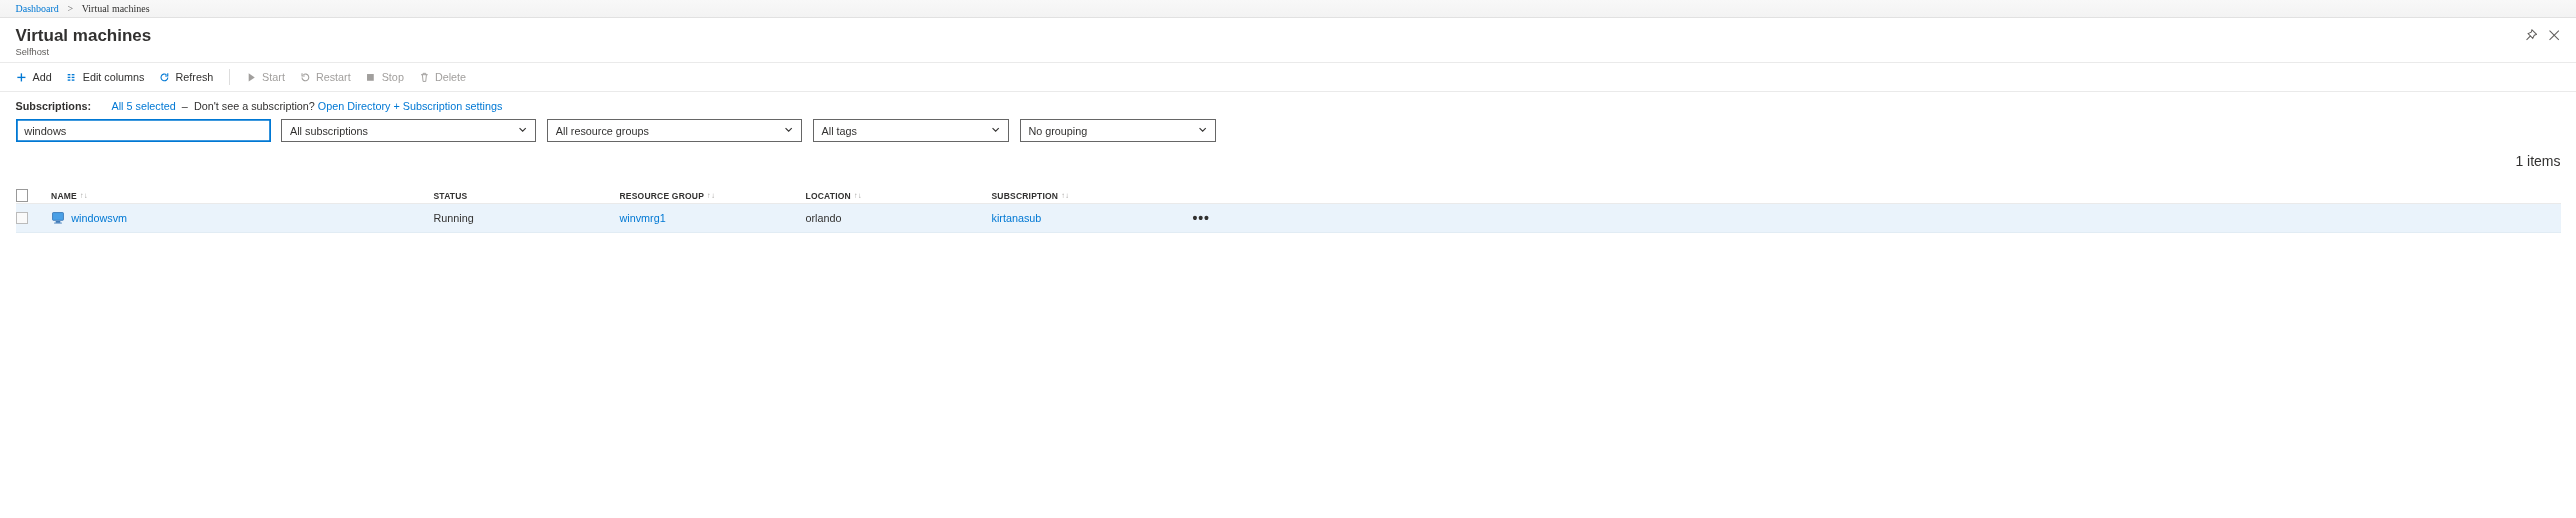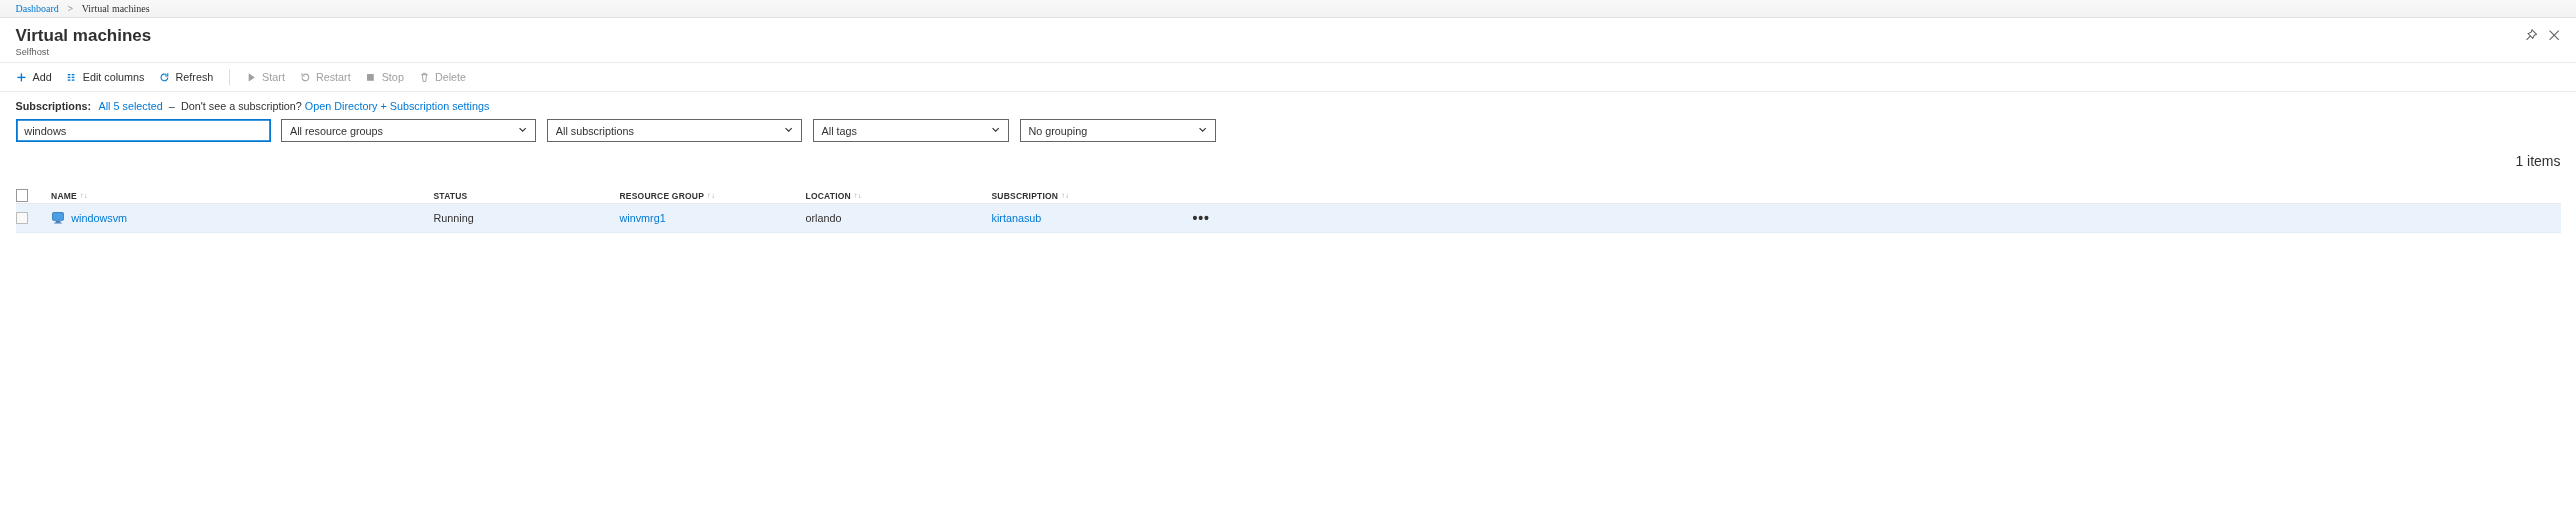--- a/index.html
+++ b/index.html
@@ -32,21 +32,21 @@
   .toolbar .btn { display:flex; align-items:center; gap:4.6px; cursor:pointer; color:#323130; font-size:10.8px;}
   .toolbar .btn.primary .icon { color:#0078d4; }
   .toolbar .btn.disabled { color:#a19f9d; cursor:default;}
   .toolbar .btn.disabled .icon { color:#a19f9d; }
   .toolbar .divider { width:0.8px; height:15.5px; background:#ddd; margin:0 1.5px;}
   .toolbar .icon { display:inline-flex; width:12.4px; height:12.4px; align-items:center; justify-content:center;}
   .toolbar .icon svg { width:10.8px; height:10.8px; }
 
   
   .subs-row { padding:7.7px 15.5px 0 15.5px; font-size:10.8px; }
-  .subs-row .label { font-weight:600; margin-right:5px;}
+  .subs-row .label { font-weight:600; margin-right:18px;}
   .subs-row .link { color:#0078d4; cursor:pointer;}
   .subs-row .dash { margin:0 3.1px; color:#323130;}
 
   
   .filters { display:flex; gap:10.8px; padding:7.7px 15.5px; align-items:center; flex-wrap:nowrap;}
   .filters .field { height:23px; border:0.8px solid #666; display:flex; align-items:center; justify-content:space-between; padding:0 7.7px; background:#fff; font-size:10.8px; color:#323130;}
   .filters .search { width:255px; border:0.8px solid #0078d4; box-shadow: inset 0 0 0 0.8px #0078d4; }
   .filters .search input { border:none; outline:none; width:100%; font-size:11px; font-family:inherit; color:#323130;}
   .filters .dropdown { width:255px; cursor:pointer;}
   .filters .dropdown.small { width:196px;}
@@ -176,27 +176,27 @@
   <span>Don't see a subscription?</span>
   <span> </span>
   <span class="link">Open Directory + Subscription settings</span>
 </div>
 
 <div class="filters">
   <div class="field search">
     <input type="text" value="windows" style="">
   </div>
   <div class="field dropdown">
+    <span>All subscriptions</span>
+    <span class="chevron"><svg viewBox="0 0 12 12" stroke="currentColor" fill="none" stroke-width="1.5">
+          <polyline points="2,4 6,8 10,4"></polyline>
+        </svg></span>
+  </div>
+  <div class="field dropdown">
     <span>All resource groups</span>
-    <span class="chevron"><svg viewBox="0 0 12 12" stroke="currentColor" fill="none" stroke-width="1.5">
-          <polyline points="2,4 6,8 10,4"></polyline>
-        </svg></span>
-  </div>
-  <div class="field dropdown">
-    <span>All subscriptions</span>
     <span class="chevron"><svg viewBox="0 0 12 12" stroke="currentColor" fill="none" stroke-width="1.5">
           <polyline points="2,4 6,8 10,4"></polyline>
         </svg></span>
   </div>
   <div class="field dropdown small">
     <span>All tags</span>
     <span class="chevron"><svg viewBox="0 0 12 12" stroke="currentColor" fill="none" stroke-width="1.5">
           <polyline points="2,4 6,8 10,4"></polyline>
         </svg></span>
   </div>

